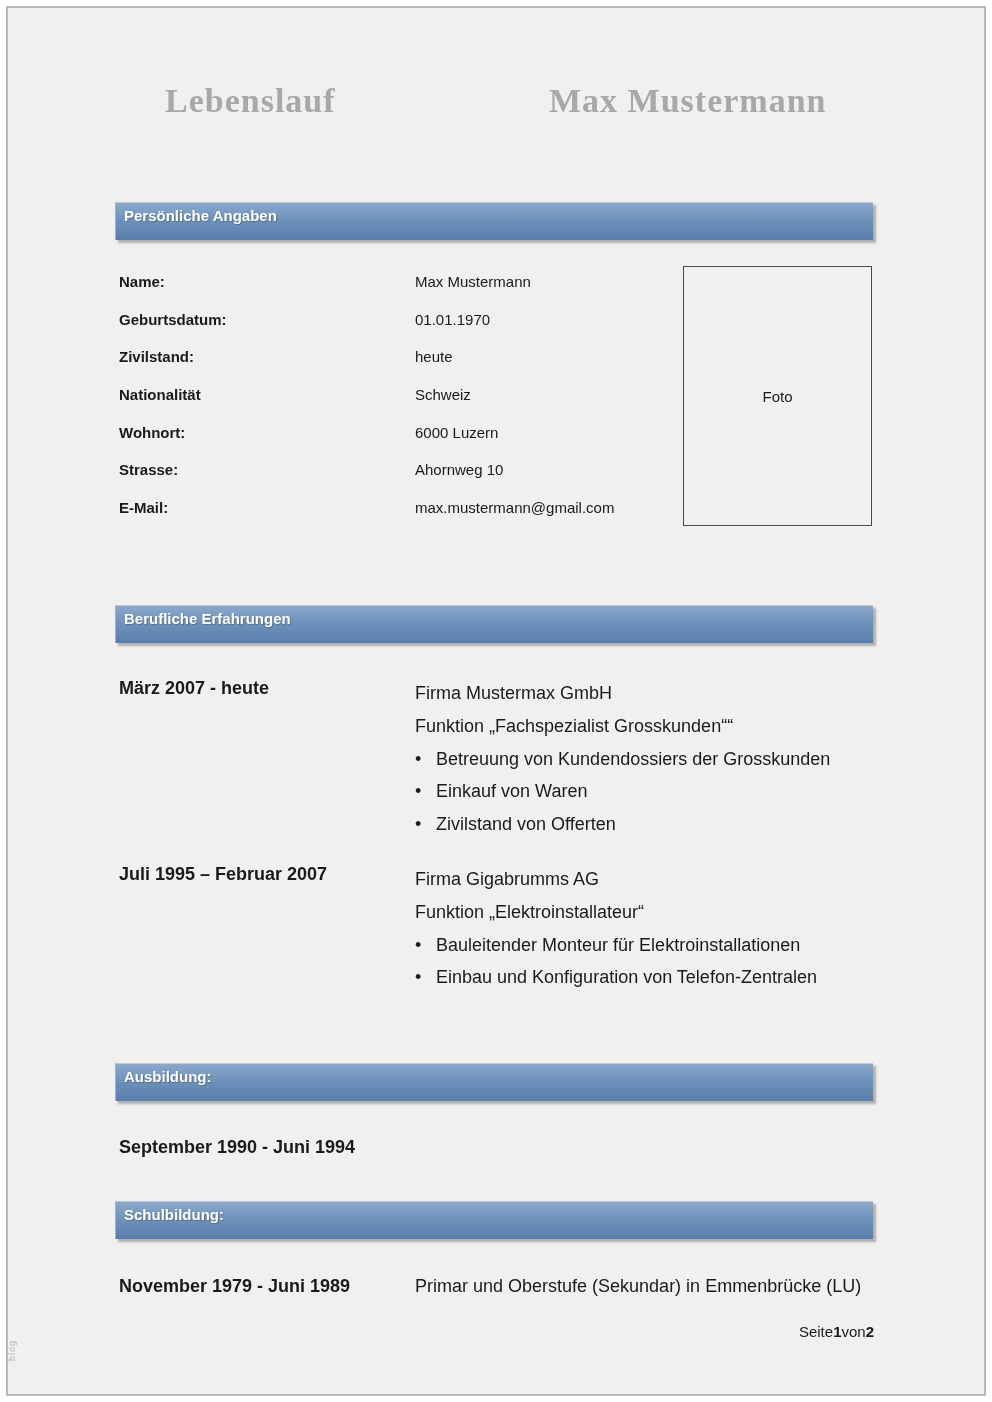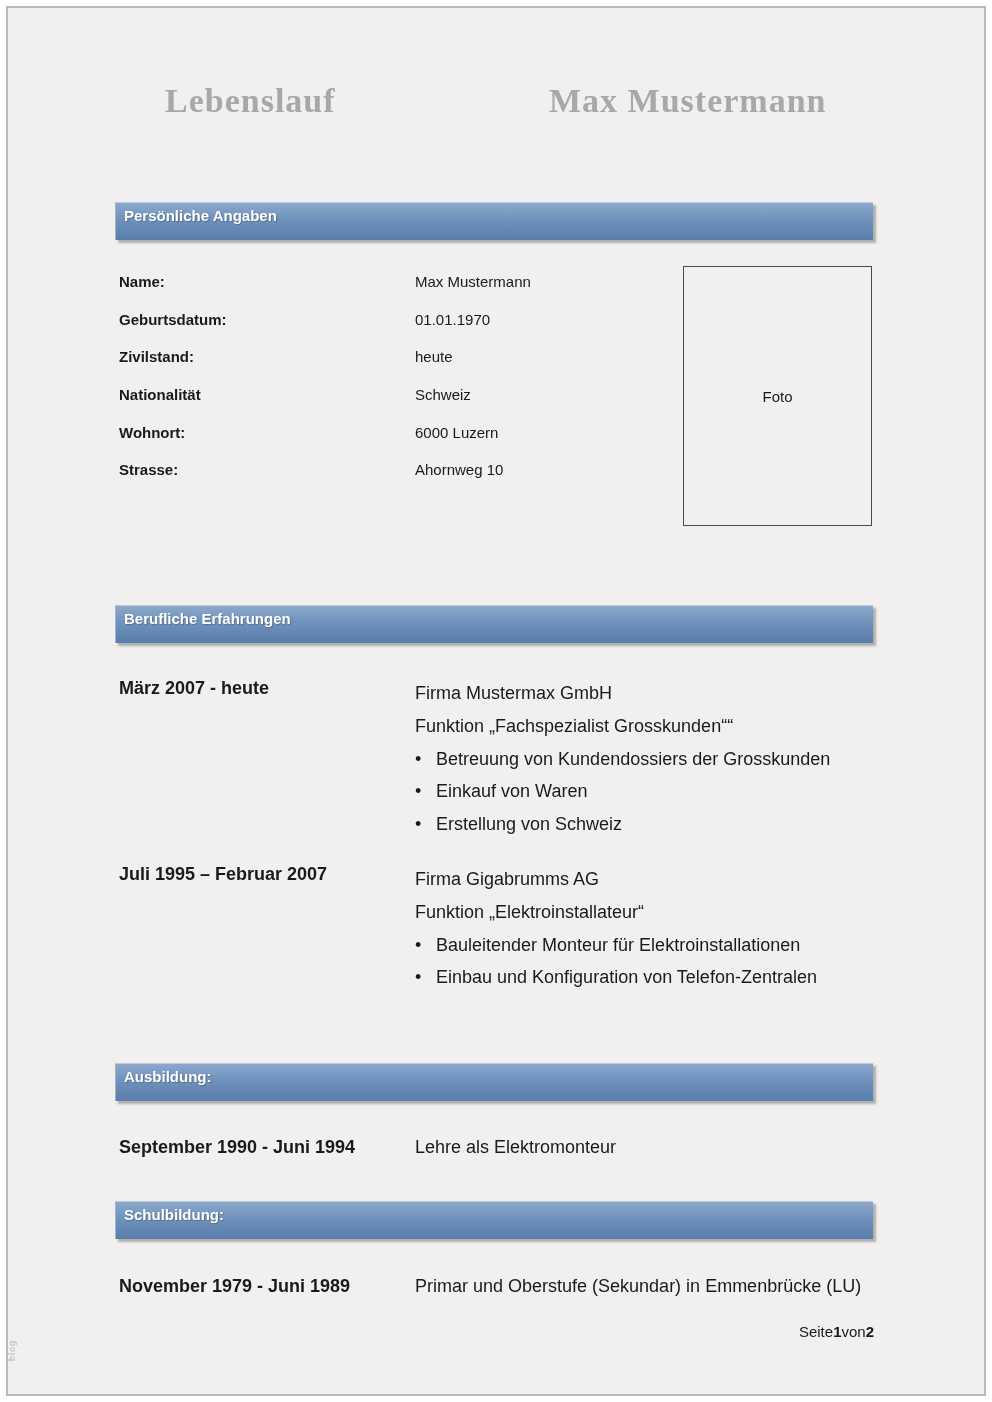--- a/index.html
+++ b/index.html
@@ -148,41 +148,45 @@
     <span class="val">Schweiz</span>
   </div>
   <div class="personal-row">
     <span class="lbl">Wohnort:</span>
     <span class="val">6000 Luzern</span>
   </div>
   <div class="personal-row">
     <span class="lbl">Strasse:</span>
     <span class="val">Ahornweg 10</span>
   </div>
+  <div class="personal-row">
+    <span class="lbl">E-Mail:</span>
+    <span class="val">max.mustermann@gmail.com</span>
+  </div>
 </div>
 
 <div class="photo-box">
   <span>Foto</span>
 </div>
 
 <div class="section-bar" style="top:605px">Berufliche Erfahrungen</div>
 
 <div class="entry" style="top:677px">
   <div class="period">März 2007 - heute</div>
   <div class="details">
     <div class="line">Firma Mustermax GmbH</div>
     <div class="line">Funktion „Fachspezialist Grosskunden““</div>
     <div class="bullet">
         <span>Betreuung von Kundendossiers der Grosskunden</span>
       </div>
     <div class="bullet">
         <span>Einkauf von Waren</span>
       </div>
     <div class="bullet">
-        <span>Erstellung von Schweiz</span>
+        <span>Zivilstand von Offerten</span>
       </div>
   </div>
 </div>
 
 <div class="entry" style="top:863px">
   <div class="period">Juli 1995 – Februar 2007</div>
   <div class="details">
     <div class="line">Firma Gigabrumms AG</div>
     <div class="line">Funktion „Elektroinstallateur“</div>
     <div class="bullet">
@@ -191,23 +195,20 @@
     <div class="bullet">
         <span>Einbau und Konfiguration von Telefon-Zentralen</span>
       </div>
   </div>
 </div>
 
 <div class="section-bar" style="top:1063px">Ausbildung:</div>
 
 <div class="entry" style="top:1136px">
   <div class="period">September 1990 - Juni 1994</div>
-  <div class="details">
-    <div class="line" style="line-height:22px">Lehre als Elektromonteur</div>
-  </div>
 </div>
 
 <div class="section-bar" style="top:1201px">Schulbildung:</div>
 
 <div class="entry" style="top:1275px">
   <div class="period">November 1979 - Juni 1989</div>
   <div class="details">
     <div class="line" style="line-height:22px">Primar und Oberstufe (Sekundar) in Emmenbrücke (LU)</div>
   </div>
 </div>

